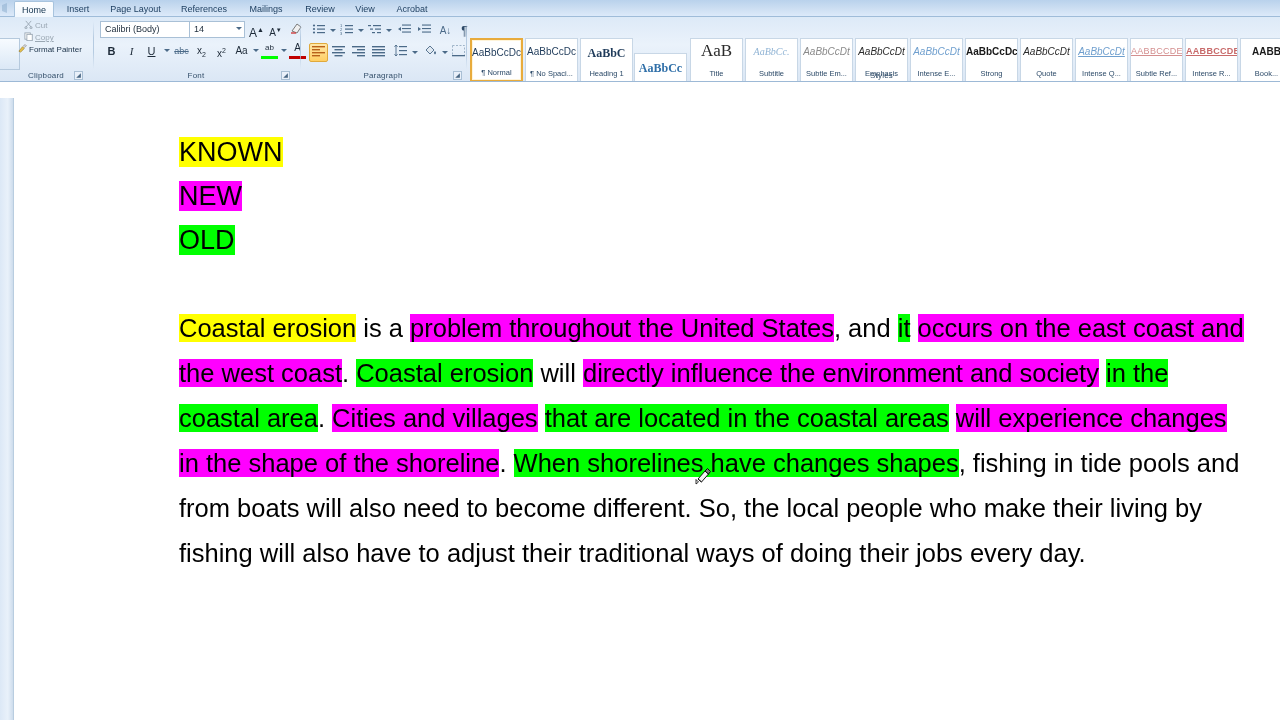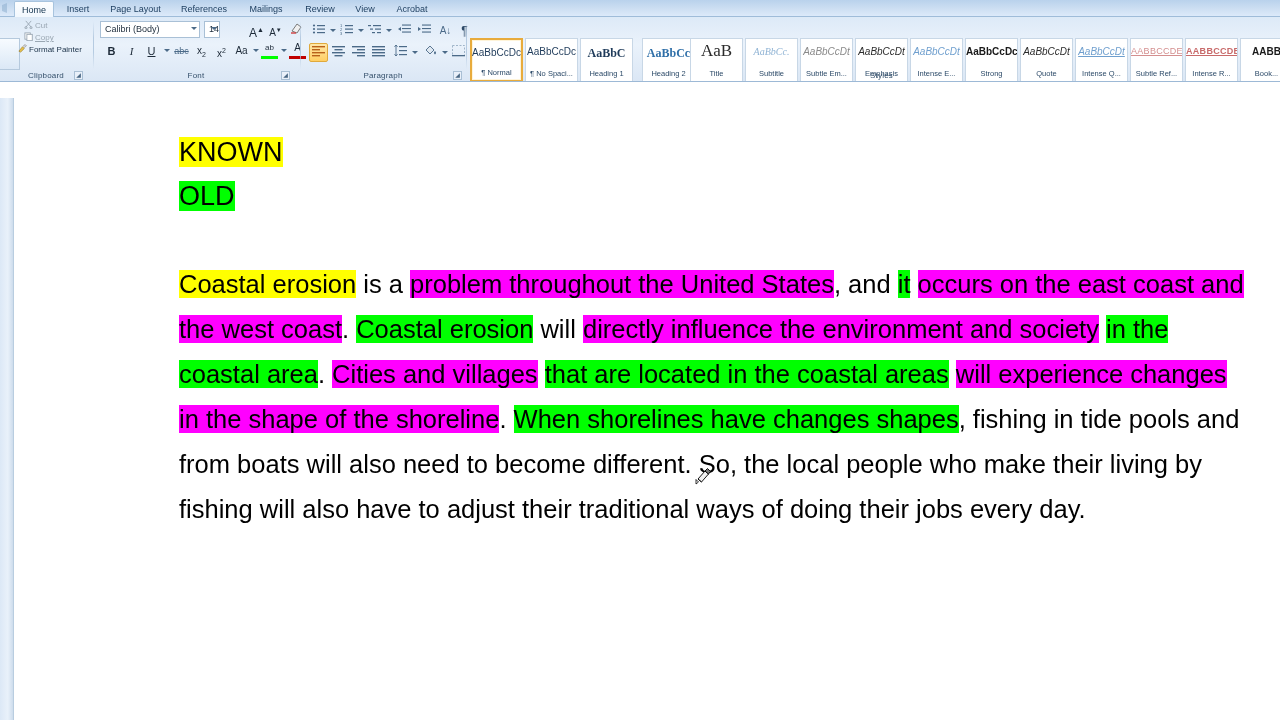--- a/index.html
+++ b/index.html
@@ -333,21 +333,21 @@
       <div class="dlg-launcher" style="left:74px;">◢</div>
     </div>
     <div class="group-sep" style="left:93px;"></div>
 
     <div class="group" style="left:96px; width:200px;">
 
       <div class="ctl combo" style="left:4px; top:3px; width:100px; position:absolute;">
         <span>Calibri (Body)</span>
         <span class="arrow"></span>
       </div>
-      <div class="ctl combo" style="left:108px; top:3px; width:16px; position:absolute;">
+      <div class="ctl combo" style="left:93px; top:3px; width:56px; position:absolute;">
         <span>14</span>
         <span class="arrow"></span>
       </div>
 
       <div class="btn" style="left:151px; top:2px; font-size:12px;">A<sup style="font-size:7px">▲</sup></div>
       <div class="btn" style="left:170px; top:2px; font-size:10px;">A<sup style="font-size:6px">▼</sup></div>
       <div class="btn" style="left:190px; top:2px;">
         <svg width="14" height="14" viewBox="0 0 14 14">
           <path d="M3 10 L8 3 L12 6 L8 12 Z" fill="#f0f0f0" stroke="#7a7a7a" stroke-width="1"></path>
           <path d="M2 12 L7 12" stroke="#d04040" stroke-width="1.4"></path>
@@ -500,21 +500,21 @@
             <span class="style-name">¶ Normal</span>
           </div>
           <div class="style-card" style="left: 55px;">
             <span class="style-prev" style="font-size:10px;color:#1f3b5a;">AaBbCcDc</span>
             <span class="style-name">¶ No Spaci...</span>
           </div>
           <div class="style-card" style="left: 110px;">
             <span class="style-prev" style="font-size:12px;font-weight:bold;color:#1f3b5a;font-family:&quot;Liberation Serif&quot;,serif;">AaBbC</span>
             <span class="style-name">Heading 1</span>
           </div>
-          <div class="style-card" style="left: 172px;">
+          <div class="style-card" style="left: 164px; margin-top: 15px;">
             <span class="style-prev" style="font-size:12px;font-weight:bold;color:#2f6fa8;font-family:&quot;Liberation Serif&quot;,serif;">AaBbCc</span>
             <span class="style-name">Heading 2</span>
           </div>
           <div class="style-card" style="left: 220px;">
             <span class="style-prev" style="font-size:17px;color:#2b2b2b;font-family:&quot;Liberation Serif&quot;,serif;margin-top:2px;">AaB</span>
             <span class="style-name">Title</span>
           </div>
           <div class="style-card" style="left: 275px;">
             <span class="style-prev" style="font-size:10px;font-style:italic;color:#8fb3d4;font-family:&quot;Liberation Serif&quot;,serif;">AaBbCc.</span>
             <span class="style-name">Subtitle</span>
@@ -561,20 +561,21 @@
 
   </div>
 
   <div class="doc-area">
     <div class="left-gutter"></div>
     <div class="page">
 
       <div class="doc-body">
         <div id="legend-host">
             <div class="legend-line"><span class="hl-y">KNOWN</span></div>
+            <div class="legend-line"><span class="hl-m">NEW</span></div>
             <div class="legend-line"><span class="hl-g">OLD</span></div>
           </div>
         <p class="para" id="para-host"><span class="hl-y">Coastal erosion</span><span> is a </span><span class="hl-m">problem throughout the United States</span><span>, and </span><span class="hl-g">it</span><span> </span><span class="hl-m">occurs on the east coast and the west coast</span><span>. </span><span class="hl-g">Coastal erosion</span><span> will </span><span class="hl-m">directly influence the environment and society</span><span> </span><span class="hl-g">in the coastal area</span><span>. </span><span class="hl-m">Cities and villages</span><span> </span><span class="hl-g">that are located in the coastal areas</span><span> </span><span class="hl-m">will experience changes in the shape of the shoreline</span><span>. </span><span class="hl-g">When shorelines have changes shapes</span><span>, fishing in tide pools and from boats will also need to become different. So, the local people who make their living by fishing will also have to adjust their traditional ways of doing their jobs every day.</span></p>
       </div>
 
       <svg class="cursor" id="cursor-el" viewBox="0 0 18 20" style="left: 679px; top: 368px;">
         <path d="M2 18 L2 13.5 L4.5 16 Z" fill="#ffffff" stroke="#000000" stroke-width="0.8"></path>
         <path d="M4 13 L11 5 L14.5 8 L7.5 16 Z" fill="#f2f2f2" stroke="#000000" stroke-width="0.9"></path>
         <path d="M11 5 L13.5 2.5 L16.5 5.5 L14.5 8 Z" fill="#7a7a7a" stroke="#000000" stroke-width="0.9"></path>
         <path d="M4 13 L7.5 16" stroke="#000000" stroke-width="0.8"></path>

